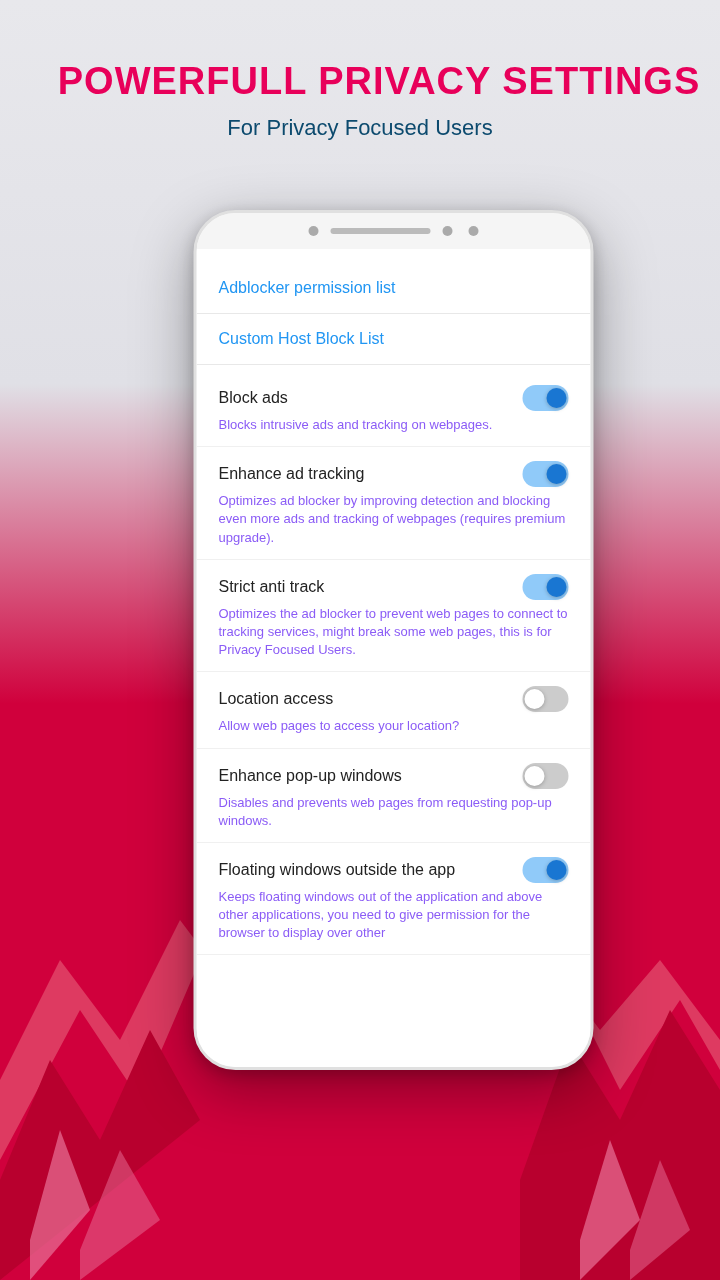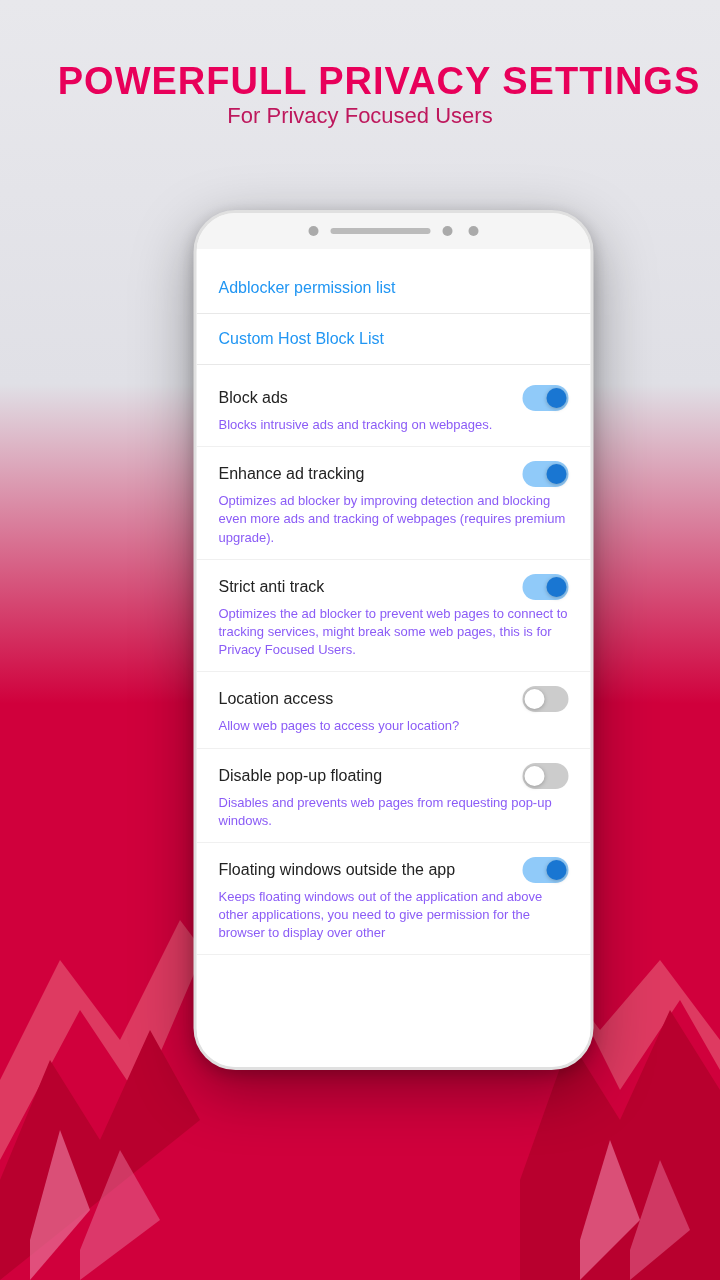--- a/index.html
+++ b/index.html
@@ -51,22 +51,22 @@
       font-size: 38px;
       font-weight: 900;
       color: #e8005a;
       letter-spacing: 1px;
       text-transform: uppercase;
       padding-left: 38px;
     }
 
     .subtitle {
       font-size: 22px;
-      color: #be185d;
-      margin-top: 0;
+      color: #0c4a6e;
+      margin-top: 12px;
       font-weight: 400;
     }
 
     
     .phone-container {
       position: absolute;
       top: 210px;
       left: 50%;
       transform: translateX(-50%);
       width: 333px;
@@ -297,21 +297,21 @@
               <div class="settings-row">
                 <div class="settings-label">Location access</div>
                 <div class="toggle off">
                   <div class="toggle-knob"></div>
                 </div>
               </div>
               <div class="settings-desc">Allow web pages to access your location?</div>
             </div>
             <div class="settings-item">
               <div class="settings-row">
-                <div class="settings-label">Disable pop-up floating</div>
+                <div class="settings-label">Enhance pop-up windows</div>
                 <div class="toggle off">
                   <div class="toggle-knob"></div>
                 </div>
               </div>
               <div class="settings-desc">Disables and prevents web pages from requesting pop-up windows.</div>
             </div>
             <div class="settings-item">
               <div class="settings-row">
                 <div class="settings-label">Floating windows outside the app</div>
                 <div class="toggle on">

